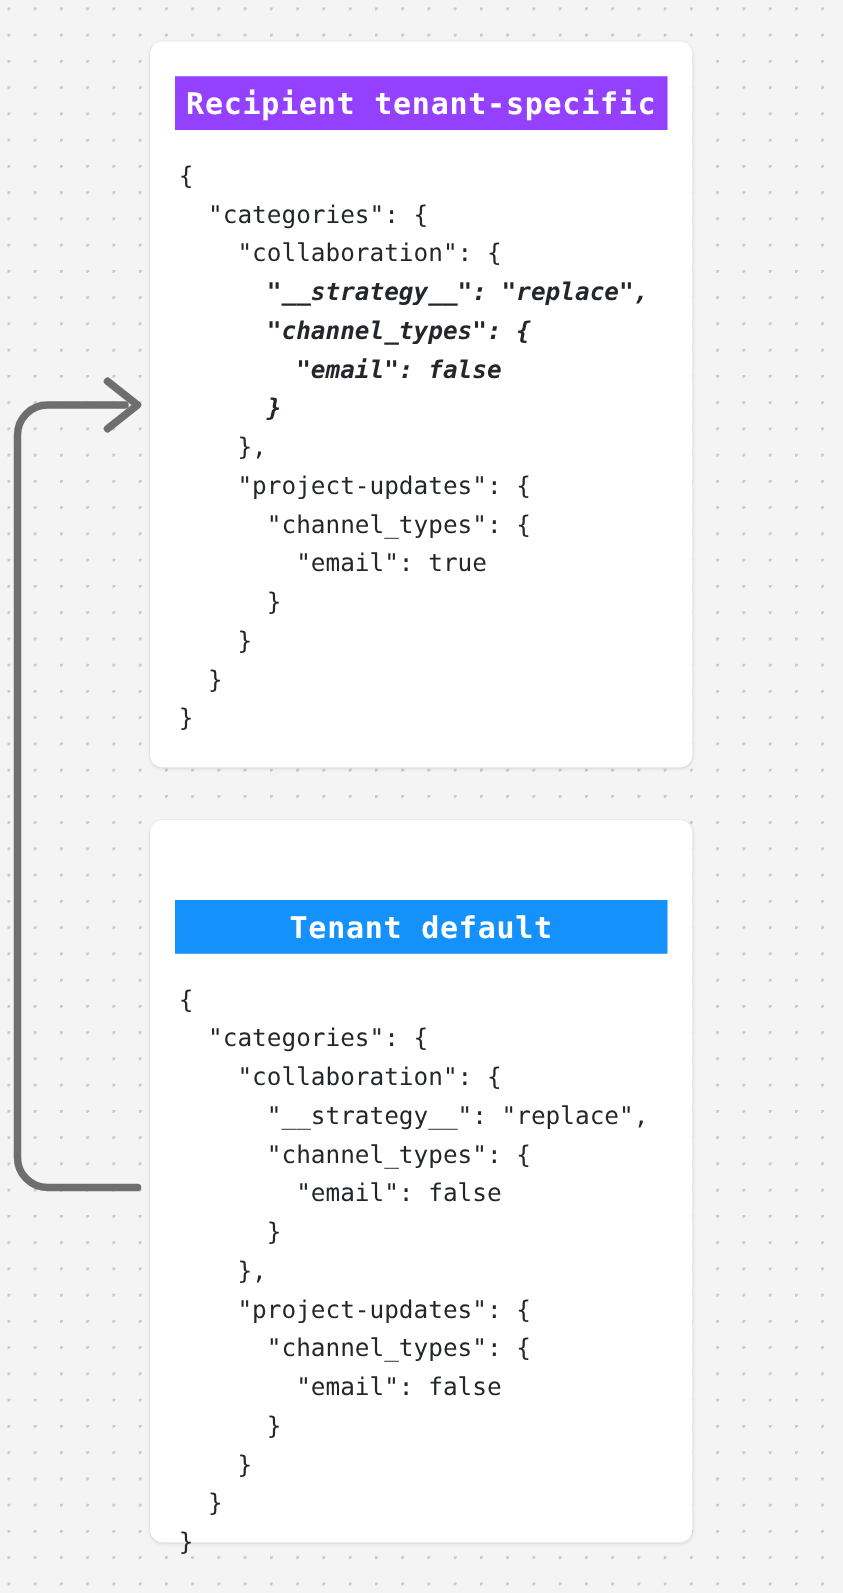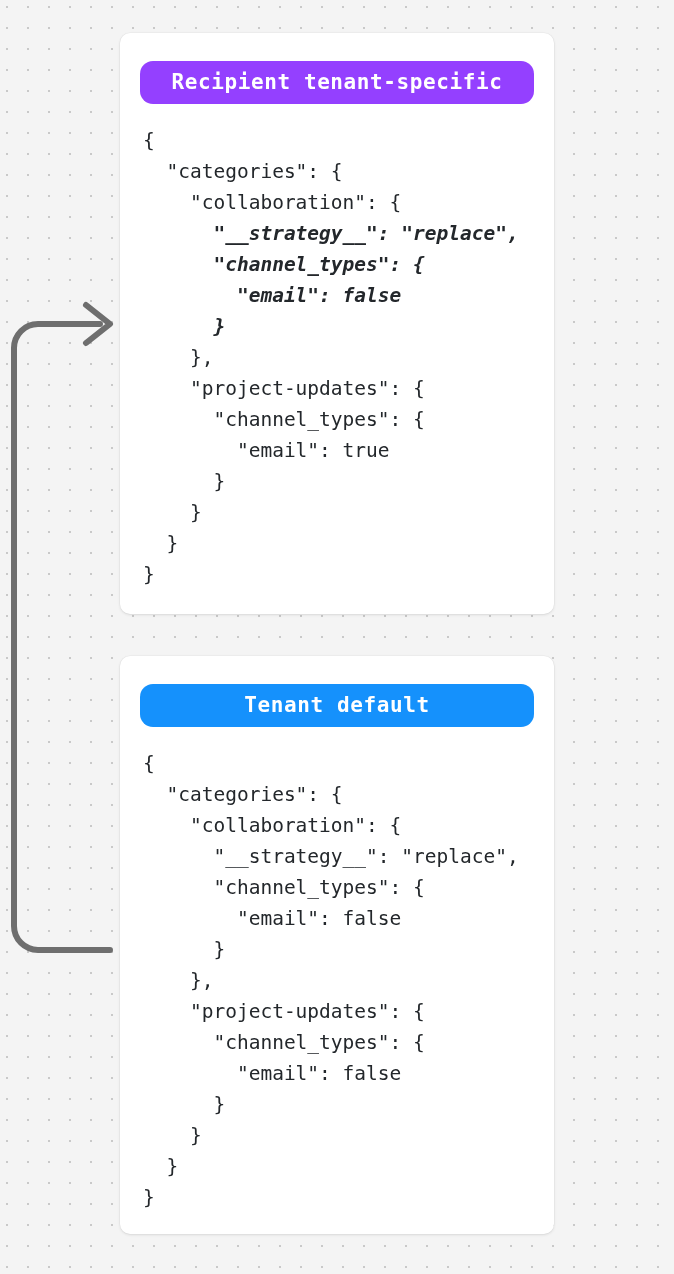--- a/index.html
+++ b/index.html
@@ -41,27 +41,27 @@
     border-radius: 10px;
     box-shadow: 0 1px 3px rgba(0,0,0,0.10), 0 0 0 0.5px rgba(0,0,0,0.045);
     box-sizing: border-box;
     padding: 28px 20px 20px 20px;
   }
   #card-recipient { top: 33px; height: 581px; }
   #card-tenant   { top: 656px; height: 578px; }
 
   .card-badge {
     height: 43px;
-    border-radius: 13px;
+    border-radius: 0;
     display: flex;
     align-items: center;
     justify-content: center;
     color: #ffffff;
     font-family: "DejaVu Sans Mono", "Liberation Mono", monospace;
-    font-size: 21px;
+    font-size: 24px;
     font-weight: 700;
     letter-spacing: 0.6px;
     line-height: 1;
     user-select: none;
   }
   #badge-recipient { background: #9440ff; }
   #badge-tenant    { background: #1591fc; }
 
   .code-block {
     margin: 0;
@@ -88,17 +88,17 @@
     <path d="M110 950 L38 950 A24 24 0 0 1 14 926 L14 348 A24 24 0 0 1 38 324 L100 324" fill="none" stroke="#6e6e6e" stroke-width="6" stroke-linecap="round" stroke-linejoin="round"></path>
     <path d="M86 305 L110 324 L86 343" fill="none" stroke="#6e6e6e" stroke-width="6" stroke-linecap="round" stroke-linejoin="round"></path>
   </svg>
 
   <div class="card" id="card-recipient">
     <div class="card-badge" id="badge-recipient" style="background: rgb(148, 64, 255);">Recipient tenant-specific</div>
     <pre class="code-block" id="code-recipient"><span class="code-line">{</span><span class="code-line">  "categories": {</span><span class="code-line">    "collaboration": {</span><span class="code-line hl">      "__strategy__": "replace",</span><span class="code-line hl">      "channel_types": {</span><span class="code-line hl">        "email": false</span><span class="code-line hl">      }</span><span class="code-line">    },</span><span class="code-line">    "project-updates": {</span><span class="code-line">      "channel_types": {</span><span class="code-line">        "email": true</span><span class="code-line">      }</span><span class="code-line">    }</span><span class="code-line">  }</span><span class="code-line">}</span></pre>
   </div>
 
   <div class="card" id="card-tenant">
-    <div class="card-badge" id="badge-tenant" style="background: rgb(21, 145, 252);">Tenant default</div>
+    <div class="card-badge" id="badge-tenant" style="background: rgb(21, 145, 252); margin-top: 36px;">Tenant default</div>
     <pre class="code-block" id="code-tenant"><span class="code-line">{</span><span class="code-line">  "categories": {</span><span class="code-line">    "collaboration": {</span><span class="code-line">      "__strategy__": "replace",</span><span class="code-line">      "channel_types": {</span><span class="code-line">        "email": false</span><span class="code-line">      }</span><span class="code-line">    },</span><span class="code-line">    "project-updates": {</span><span class="code-line">      "channel_types": {</span><span class="code-line">        "email": false</span><span class="code-line">      }</span><span class="code-line">    }</span><span class="code-line">  }</span><span class="code-line">}</span></pre>
   </div>
 
 </div>
 
 </body></html>

